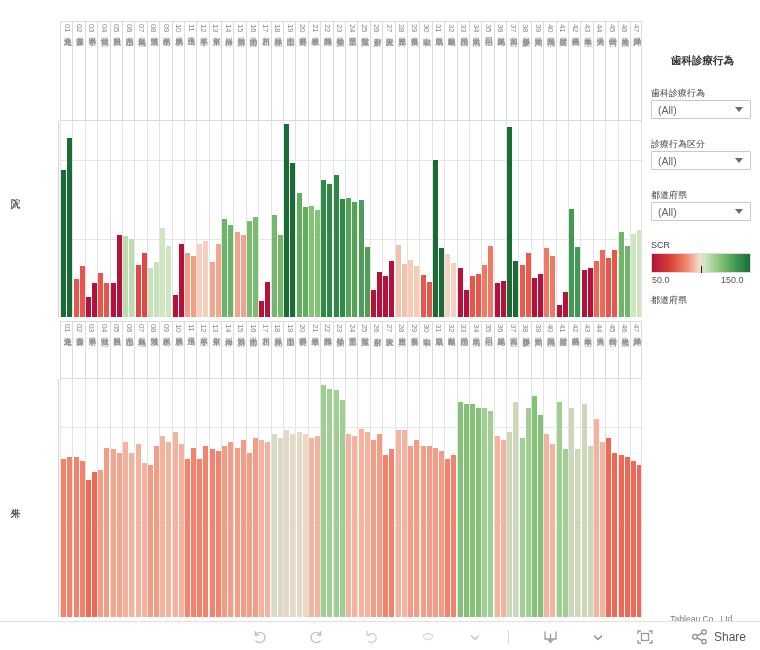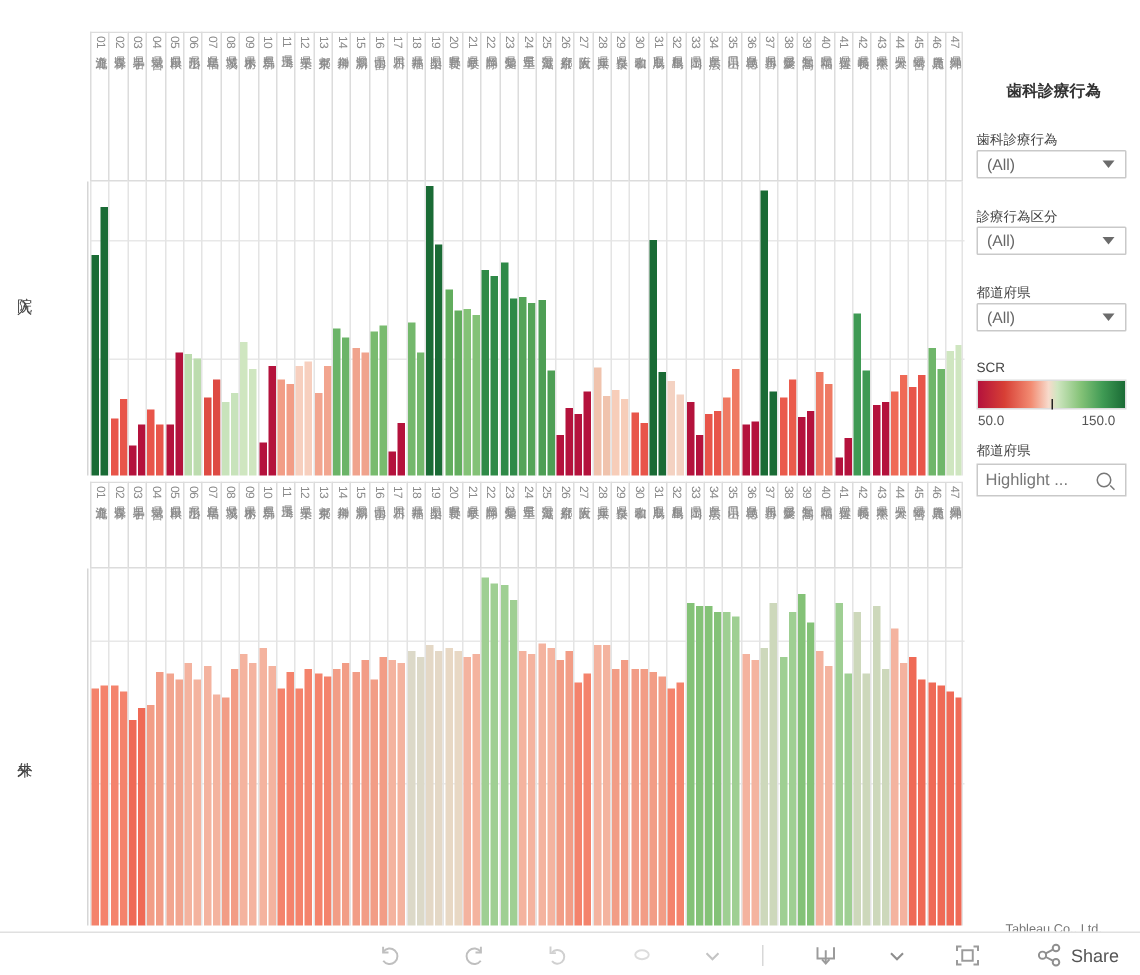--- a/index.html
+++ b/index.html
@@ -853,24 +853,20 @@
       </div>
 
       <div class="flabel" style="top:198px;">SCR</div>
       <div class="legend-bar" style="top:211px;">
         <div class="legend-tick" style="left:49px;top:12px;"></div>
       </div>
       <div class="legend-min" style="left:7px;top:233px;">50.0</div>
       <div class="legend-max" style="left:76px;top:233px;">150.0</div>
 
       <div class="flabel" style="top:252px;">都道府県</div>
-      <div class="hsearch" style="top:267px;">
-        <span>Highlight ...</span>
-        <div class="mag"></div>
-      </div>
 
       <div class="credit">Tableau Co., Ltd.</div>
     </div>
   </div>
 
   <div class="toolbar">
 
     <div class="tools">
       <div class="tbtn">
         <svg width="18" height="18" viewBox="0 0 18 18">

